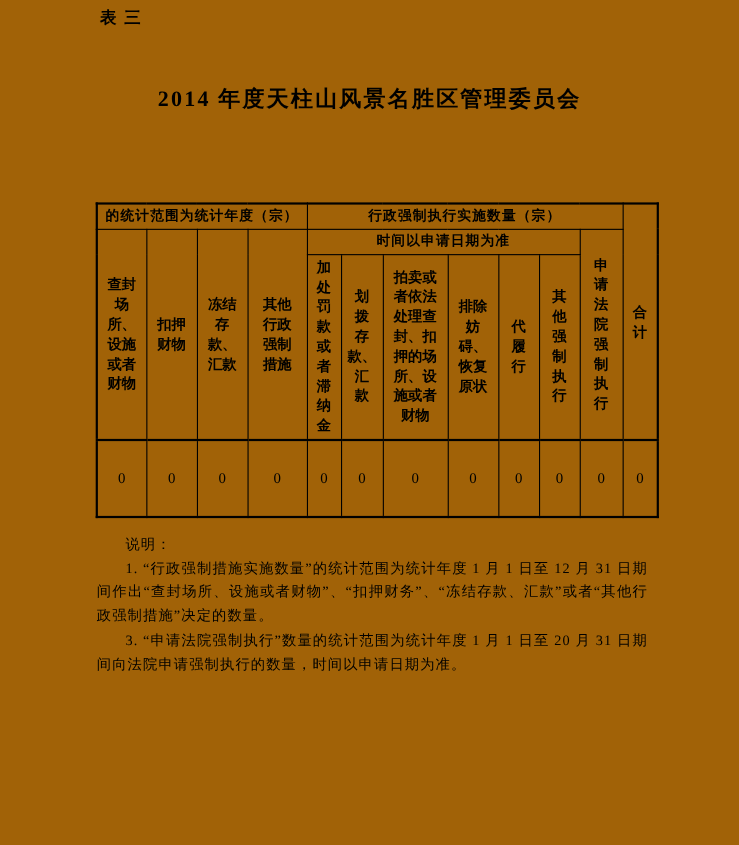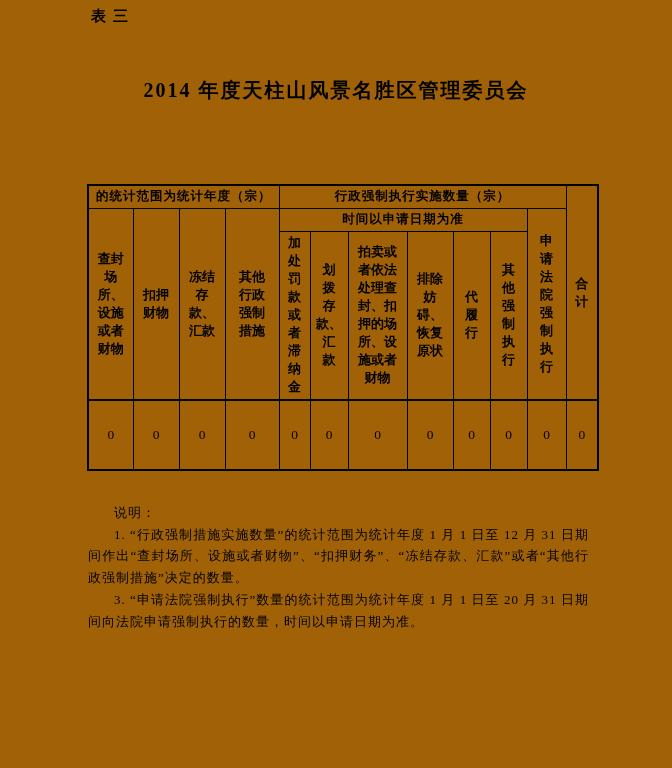--- a/index.html
+++ b/index.html
@@ -66,21 +66,20 @@
     border-top: 2px solid #000;
   }
   .notes {
     position: absolute;
     left: 88px; top: 484px;
     width: 501px;
     font-size: 13px;
     line-height: 21.7px;
     letter-spacing: 1px;
     text-align: justify;
-    margin-top: 18px;
   }
   .notes p { text-indent: 2em; }
 </style>
 </head>
 <body>
 
 <div class="page">
 
   <div class="doc-tag">表三</div>
 

